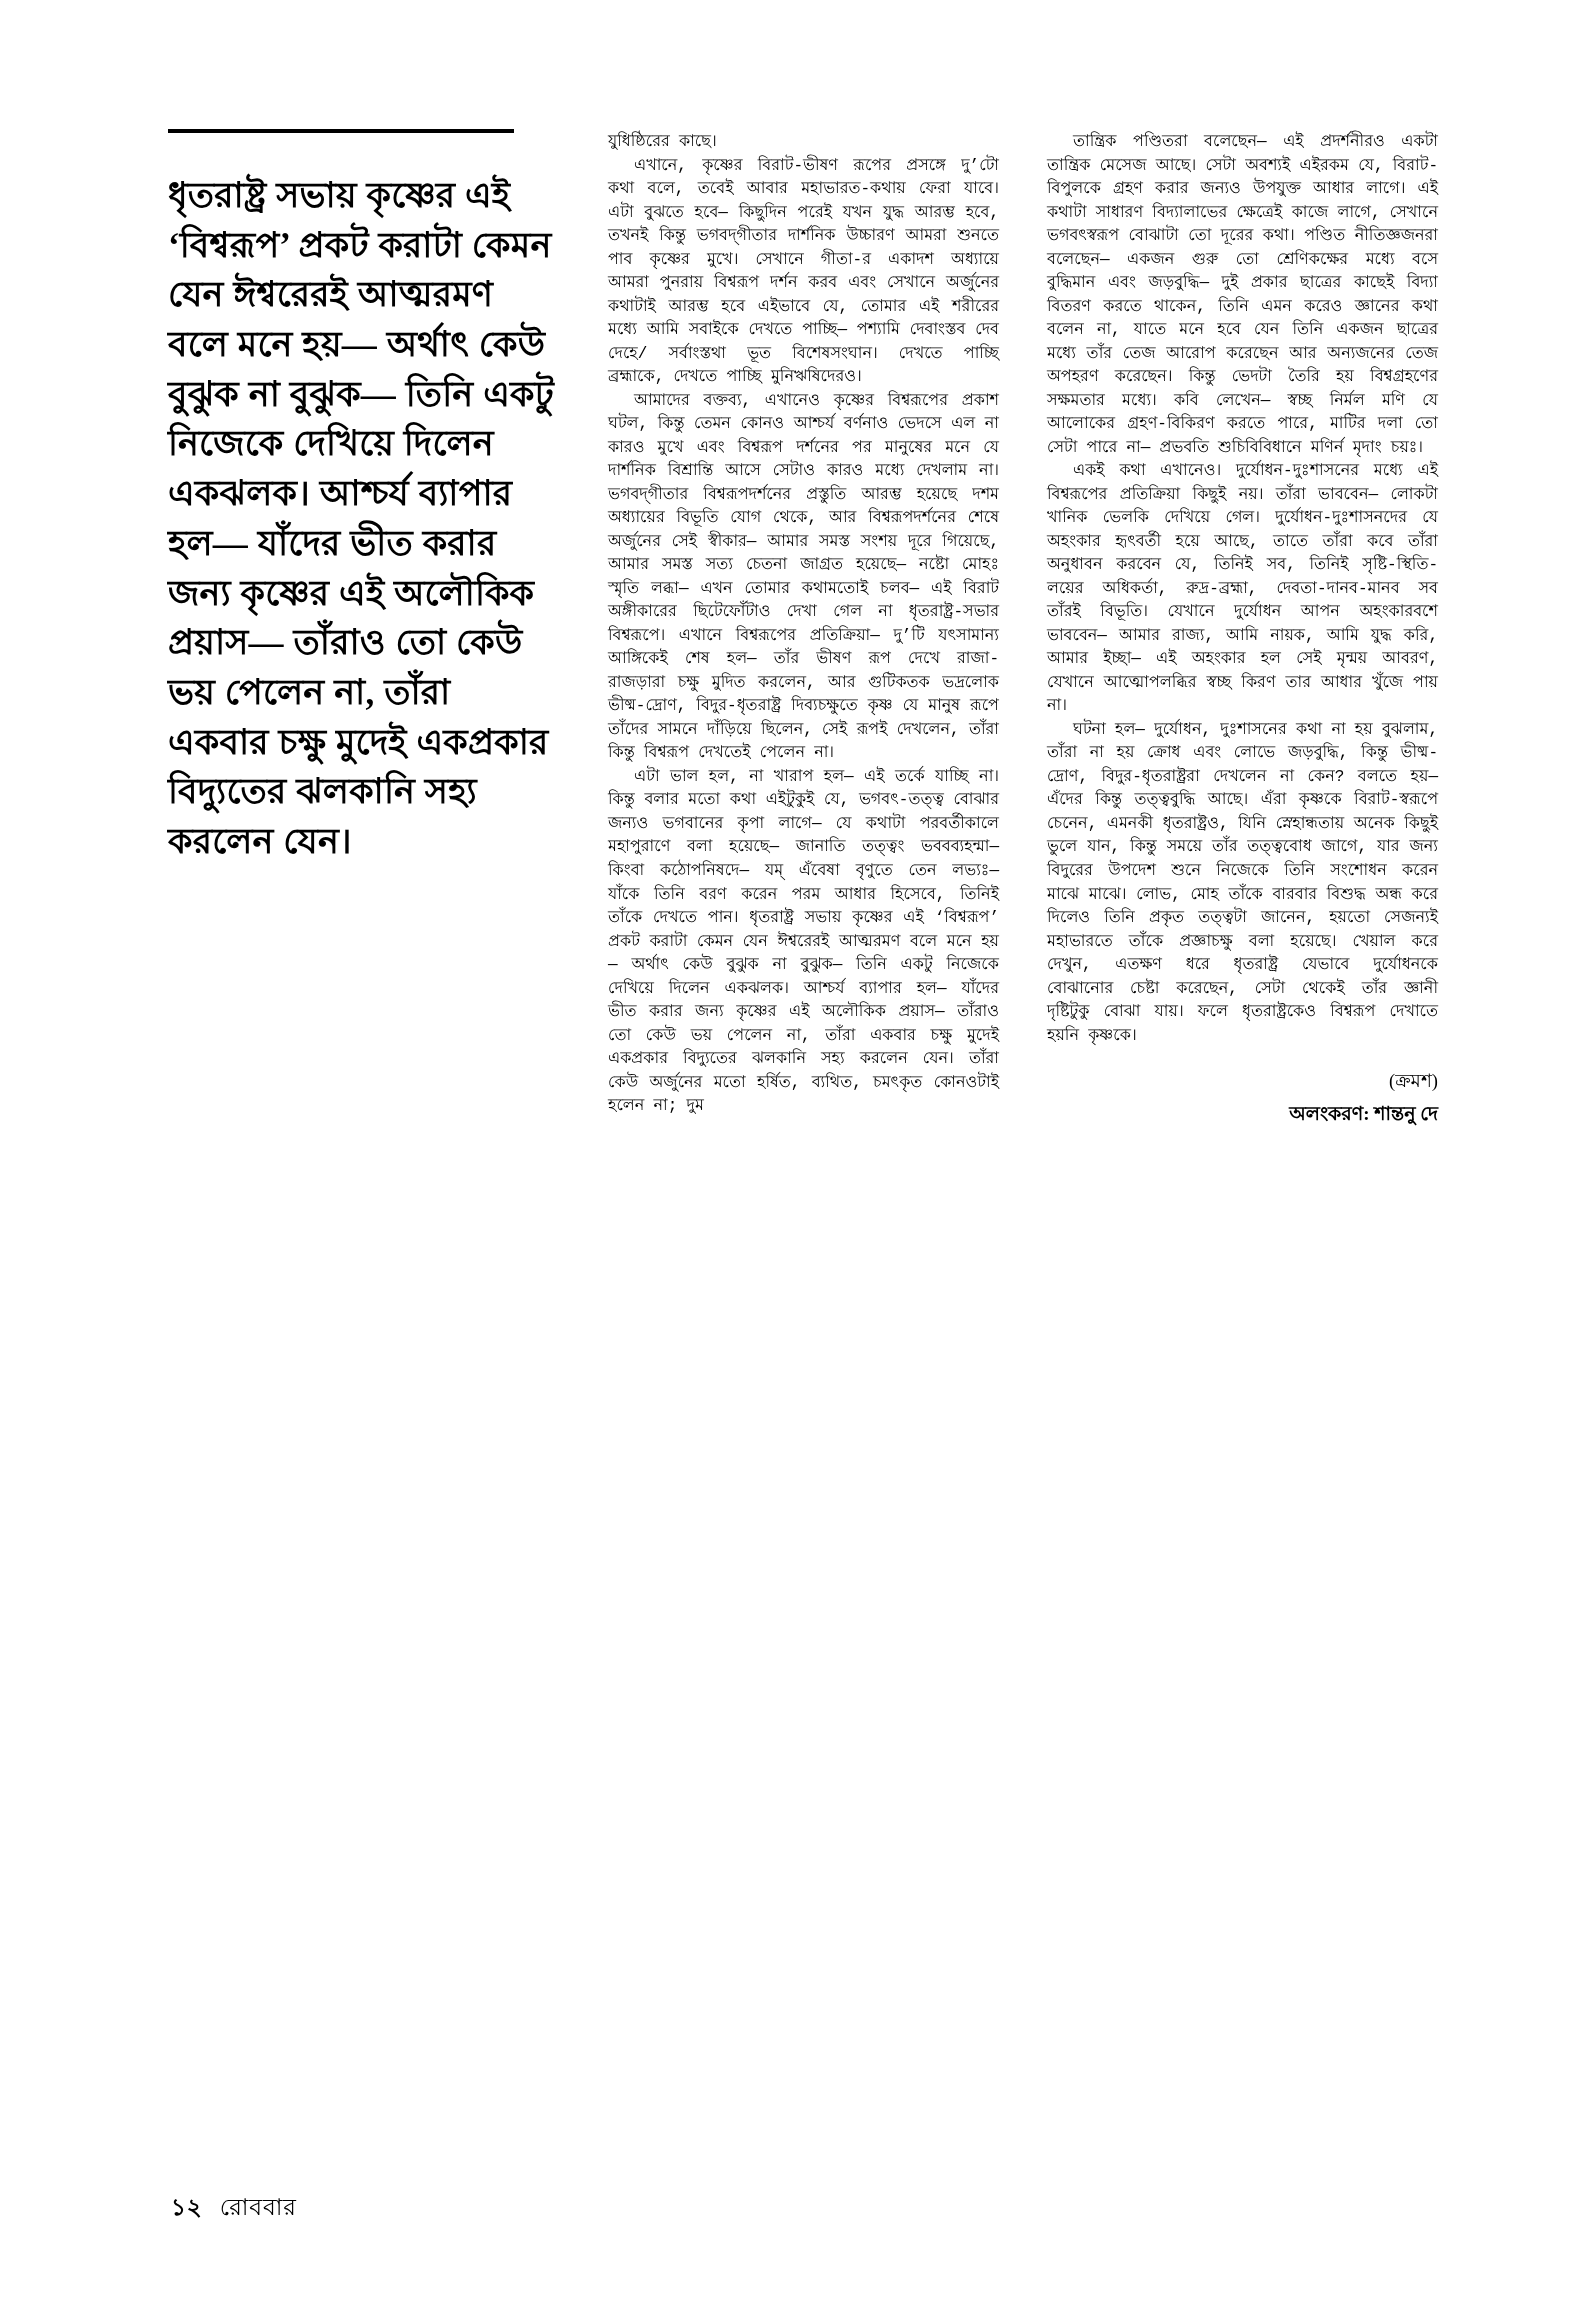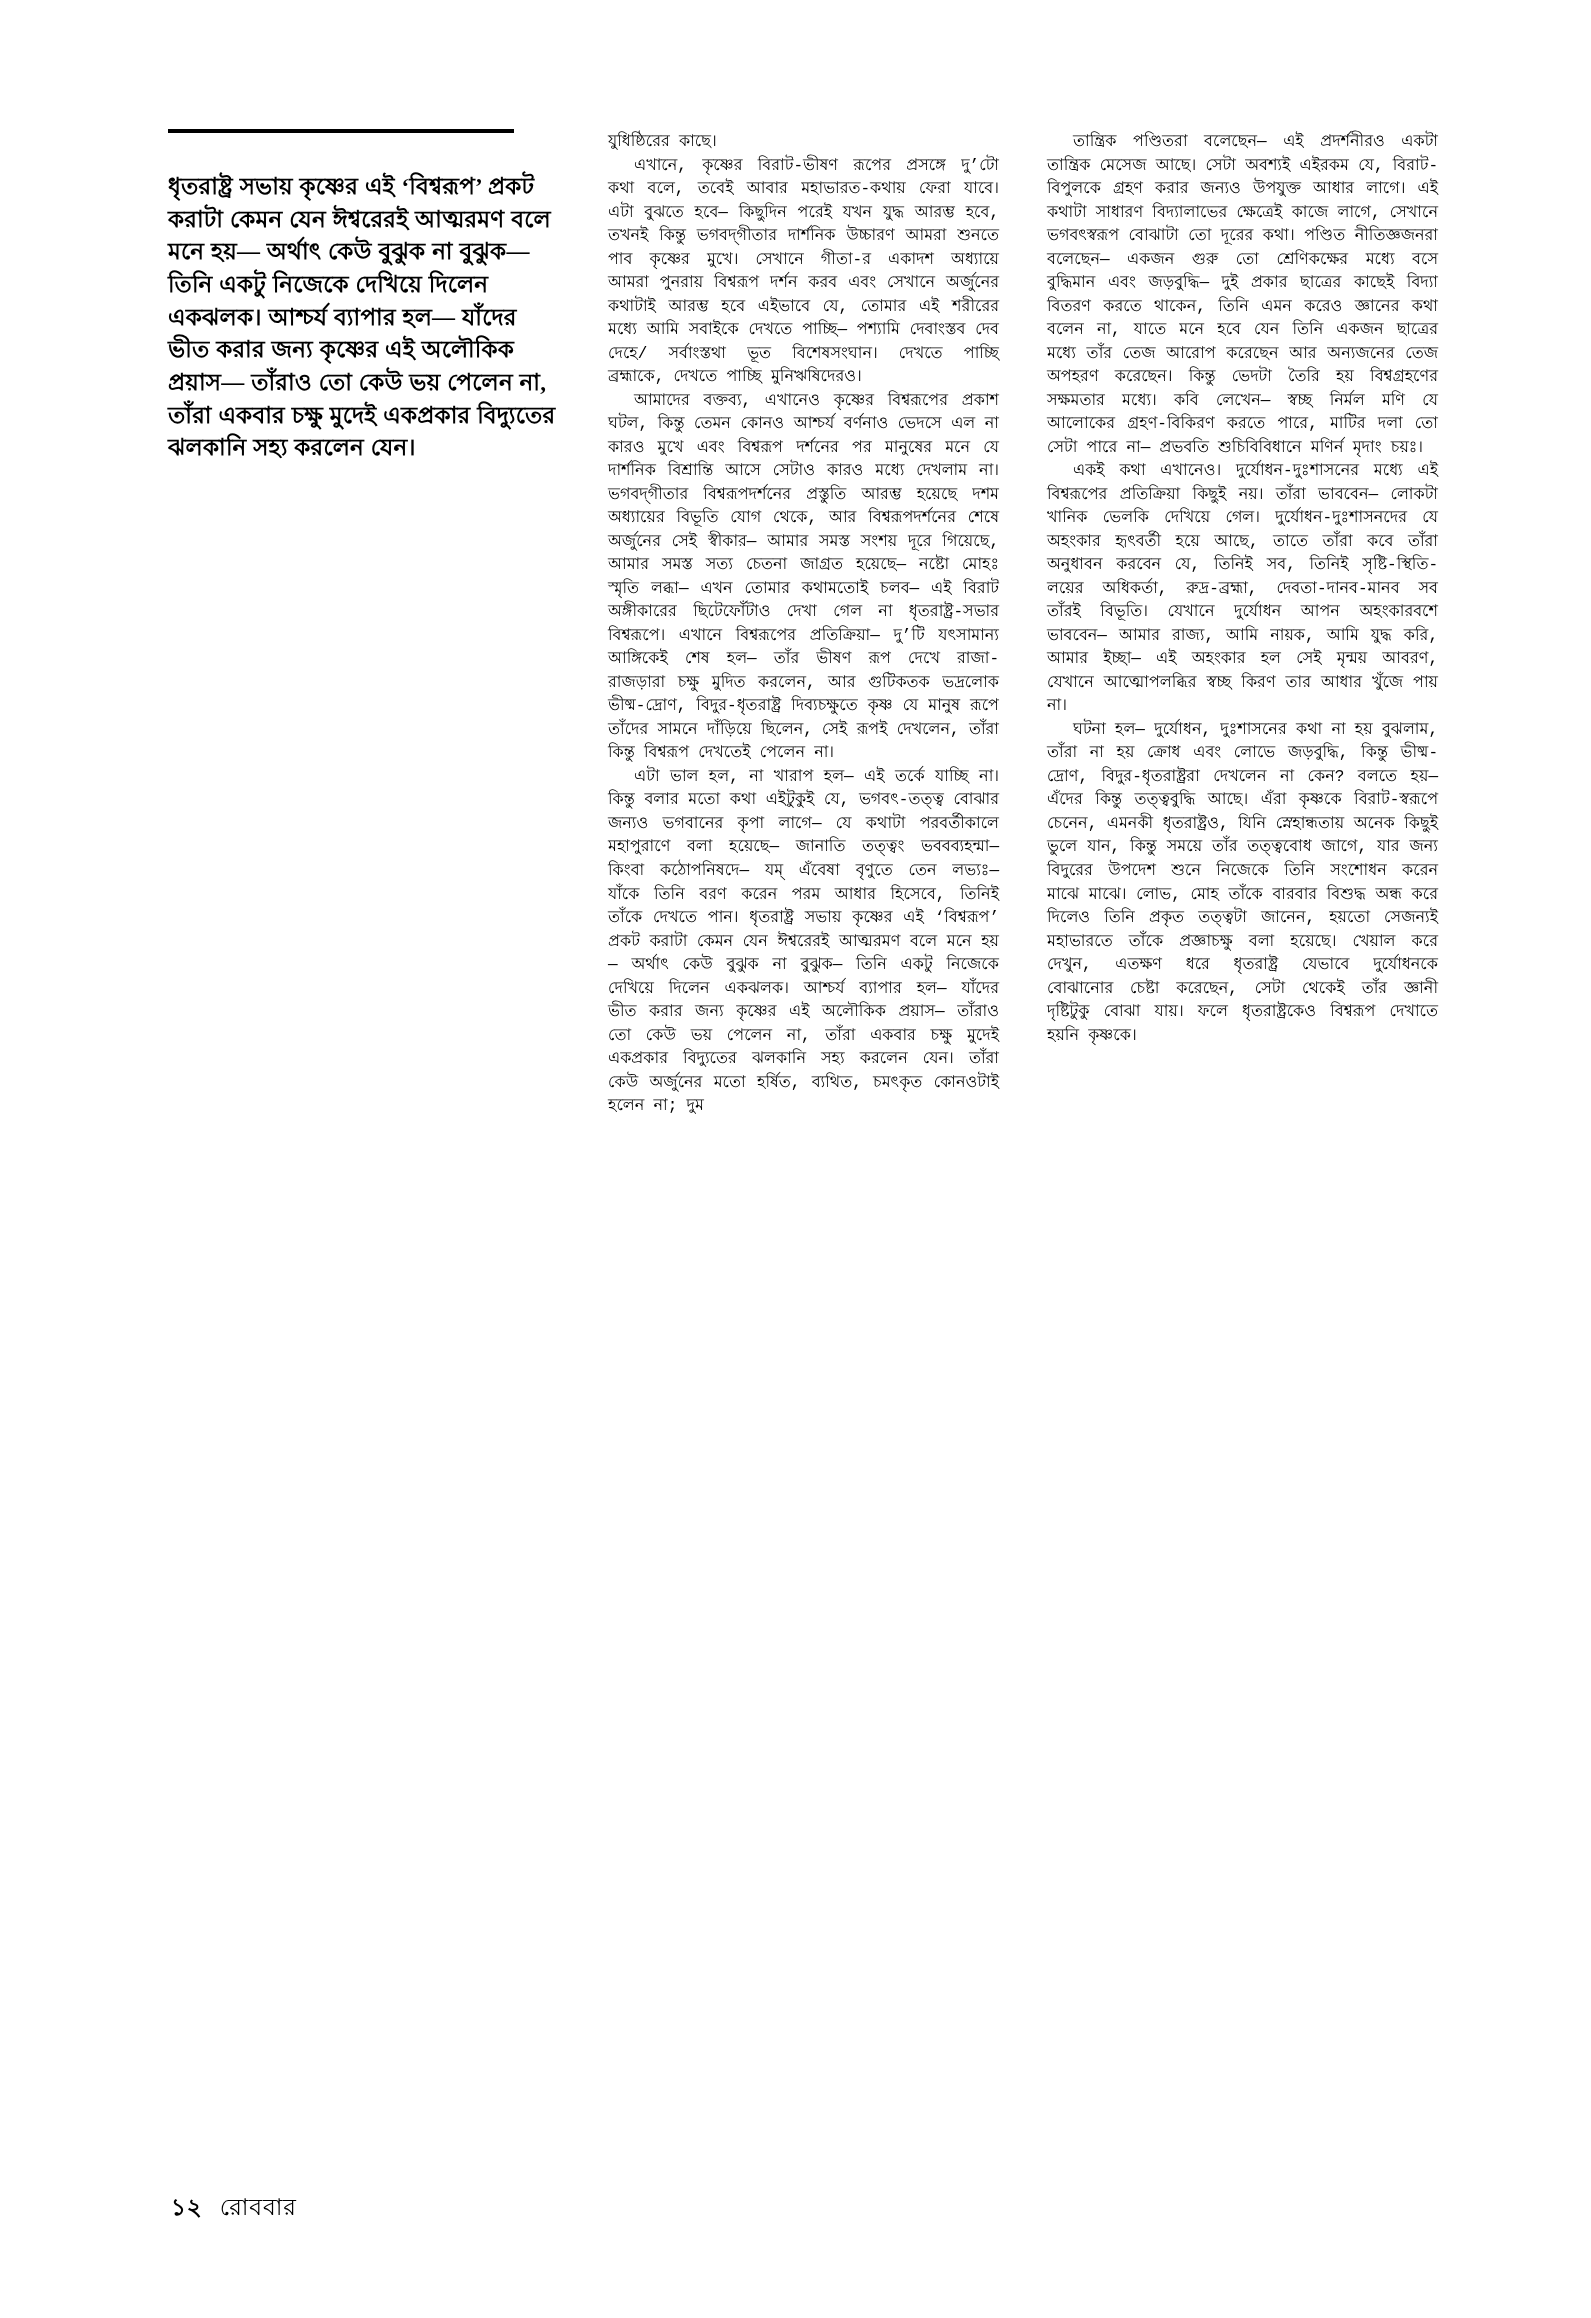--- a/index.html
+++ b/index.html
@@ -45,21 +45,21 @@
     top: 0;
     width: 391px;
     height: 2048px;
   }
   .col1 { left: 0px; }
   .col2 { left: 440px; }
   .col3 { left: 879px; }
 
   .pullquote {
     font-family: "Liberation Serif", "DejaVu Serif", serif;
-    font-size: 23px;
+    font-size: 35px;
     line-height: 1.42;
     font-weight: 700;
     letter-spacing: 0.2px;
     margin-top: 40px;
     text-align: left;
     word-spacing: 0.8px;
   }
 
   .body-text {
     font-family: Liberation Mono, monospace;
@@ -133,20 +133,24 @@
         <p>এটা ভাল হল, না খারাপ হল— এই তর্কে যাচ্ছি না। কিন্তু বলার মতো কথা এইটুকুই যে, ভগবৎ-তত্ত্ব বোঝার জন্যও ভগবানের কৃপা লাগে— যে কথাটা পরবর্তীকালে মহাপুরাণে বলা হয়েছে— জানাতি তত্ত্বং ভববব্যহন্মা— কিংবা কঠোপনিষদে— যম্ এঁবেষা বৃণুতে তেন লভ্যঃ— যাঁকে তিনি বরণ করেন পরম আধার হিসেবে, তিনিই তাঁকে দেখতে পান। ধৃতরাষ্ট্র সভায় কৃষ্ণের এই ‘বিশ্বরূপ’ প্রকট করাটা কেমন যেন ঈশ্বরেরই আত্মরমণ বলে মনে হয়— অর্থাৎ কেউ বুঝুক না বুঝুক— তিনি একটু নিজেকে দেখিয়ে দিলেন একঝলক। আশ্চর্য ব্যাপার হল— যাঁদের ভীত করার জন্য কৃষ্ণের এই অলৌকিক প্রয়াস— তাঁরাও তো কেউ ভয় পেলেন না, তাঁরা একবার চক্ষু মুদেই একপ্রকার বিদ্যুতের ঝলকানি সহ্য করলেন যেন। তাঁরা কেউ অর্জুনের মতো হর্ষিত, ব্যথিত, চমৎকৃত কোনওটাই হলেন না; দুম</p>
       </div>
     </div>
 
     <div class="col col3">
       <div class="body-text">
         <p>তান্ত্রিক পণ্ডিতরা বলেছেন— এই প্রদর্শনীরও একটা তান্ত্রিক মেসেজ আছে। সেটা অবশ্যই এইরকম যে, বিরাট-বিপুলকে গ্রহণ করার জন্যও উপযুক্ত আধার লাগে। এই কথাটা সাধারণ বিদ্যালাভের ক্ষেত্রেই কাজে লাগে, সেখানে ভগবৎস্বরূপ বোঝাটা তো দূরের কথা। পণ্ডিত নীতিজ্ঞজনরা বলেছেন— একজন গুরু তো শ্রেণিকক্ষের মধ্যে বসে বুদ্ধিমান এবং জড়বুদ্ধি— দুই প্রকার ছাত্রের কাছেই বিদ্যা বিতরণ করতে থাকেন, তিনি এমন করেও জ্ঞানের কথা বলেন না, যাতে মনে হবে যেন তিনি একজন ছাত্রের মধ্যে তাঁর তেজ আরোপ করেছেন আর অন্যজনের তেজ অপহরণ করেছেন। কিন্তু ভেদটা তৈরি হয় বিশ্বগ্রহণের সক্ষমতার মধ্যে। কবি লেখেন— স্বচ্ছ নির্মল মণি যে আলোকের গ্রহণ-বিকিরণ করতে পারে, মাটির দলা তো সেটা পারে না— প্রভবতি শুচিবিবিধানে মণির্ন মৃদাং চয়ঃ।</p>
         <p>একই কথা এখানেও। দুর্যোধন-দুঃশাসনের মধ্যে এই বিশ্বরূপের প্রতিক্রিয়া কিছুই নয়। তাঁরা ভাববেন— লোকটা খানিক ভেলকি দেখিয়ে গেল। দুর্যোধন-দুঃশাসনদের যে অহংকার হৃৎবর্তী হয়ে আছে, তাতে তাঁরা কবে তাঁরা অনুধাবন করবেন যে, তিনিই সব, তিনিই সৃষ্টি-স্থিতি-লয়ের অধিকর্তা, রুদ্র-ব্রহ্মা, দেবতা-দানব-মানব সব তাঁরই বিভূতি। যেখানে দুর্যোধন আপন অহংকারবশে ভাববেন— আমার রাজ্য, আমি নায়ক, আমি যুদ্ধ করি, আমার ইচ্ছা— এই অহংকার হল সেই মৃন্ময় আবরণ, যেখানে আত্মোপলব্ধির স্বচ্ছ কিরণ তার আধার খুঁজে পায় না।</p>
         <p>ঘটনা হল— দুর্যোধন, দুঃশাসনের কথা না হয় বুঝলাম, তাঁরা না হয় ক্রোধ এবং লোভে জড়বুদ্ধি, কিন্তু ভীষ্ম-দ্রোণ, বিদুর-ধৃতরাষ্ট্ররা দেখলেন না কেন? বলতে হয়— এঁদের কিন্তু তত্ত্ববুদ্ধি আছে। এঁরা কৃষ্ণকে বিরাট-স্বরূপে চেনেন, এমনকী ধৃতরাষ্ট্রও, যিনি স্নেহান্ধতায় অনেক কিছুই ভুলে যান, কিন্তু সময়ে তাঁর তত্ত্ববোধ জাগে, যার জন্য বিদুরের উপদেশ শুনে নিজেকে তিনি সংশোধন করেন মাঝে মাঝে। লোভ, মোহ তাঁকে বারবার বিশুদ্ধ অন্ধ করে দিলেও তিনি প্রকৃত তত্ত্বটা জানেন, হয়তো সেজন্যই মহাভারতে তাঁকে প্রজ্ঞাচক্ষু বলা হয়েছে। খেয়াল করে দেখুন, এতক্ষণ ধরে ধৃতরাষ্ট্র যেভাবে দুর্যোধনকে বোঝানোর চেষ্টা করেছেন, সেটা থেকেই তাঁর জ্ঞানী দৃষ্টিটুকু বোঝা যায়। ফলে ধৃতরাষ্ট্রকেও বিশ্বরূপ দেখাতে হয়নি কৃষ্ণকে।</p>
       </div>
+      <div class="credit-block">
+        <span class="contd">(ক্রমশ)</span>
+        <span class="illus">অলংকরণ: শান্তনু দে</span>
+      </div>
     </div>
 
   </div>
 
   <div class="footer">
     <span class="pageno">১২</span>
     <span class="mag">রোববার</span>
   </div>
 
 </div>

